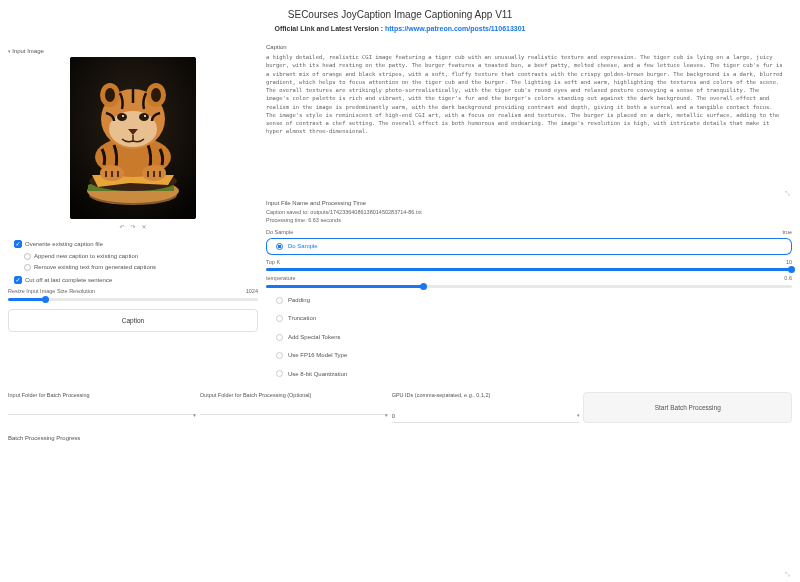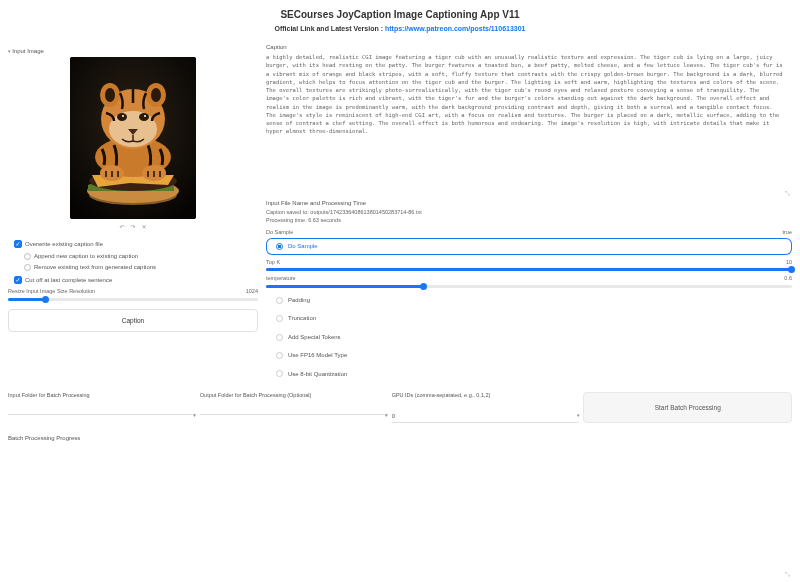--- a/index.html
+++ b/index.html
@@ -1,18 +1,18 @@
 <!DOCTYPE html>
 <html><head>
 <meta charset="utf-8">
 <style>
 *{box-sizing:border-box;margin:0;padding:0}
 body{font-family:-apple-system,BlinkMacSystemFont,"Segoe UI",sans-serif;font-size:6px;color:#333;background:#fff;line-height:1.4}
 .container{width:800px;margin:0 auto;padding:0 8px}
-.title{text-align:center;font-size:10px;font-weight:700;margin:8px 0 2px}
+.title{text-align:center;font-size:10px;font-weight:400;margin:8px 0 2px}
 .subtitle{text-align:center;font-size:7px;font-weight:600;margin-bottom:6px}
 .subtitle a{color:#1877f2;text-decoration:none}
 .row{display:flex;gap:8px}
 .col-left{width:250px}
 .col-right{flex:1}
 .panel{padding:4px 0}
 .label{font-size:6px;color:#555;margin-bottom:2px;padding-top:3px}
 .caret{color:#888;font-size:5px}
 .img-wrap{display:flex;flex-direction:column;align-items:center}
 .img-frame{width:126px;height:162px;background:#000;border-radius:3px;overflow:hidden;display:flex;align-items:center;justify-content:center}

